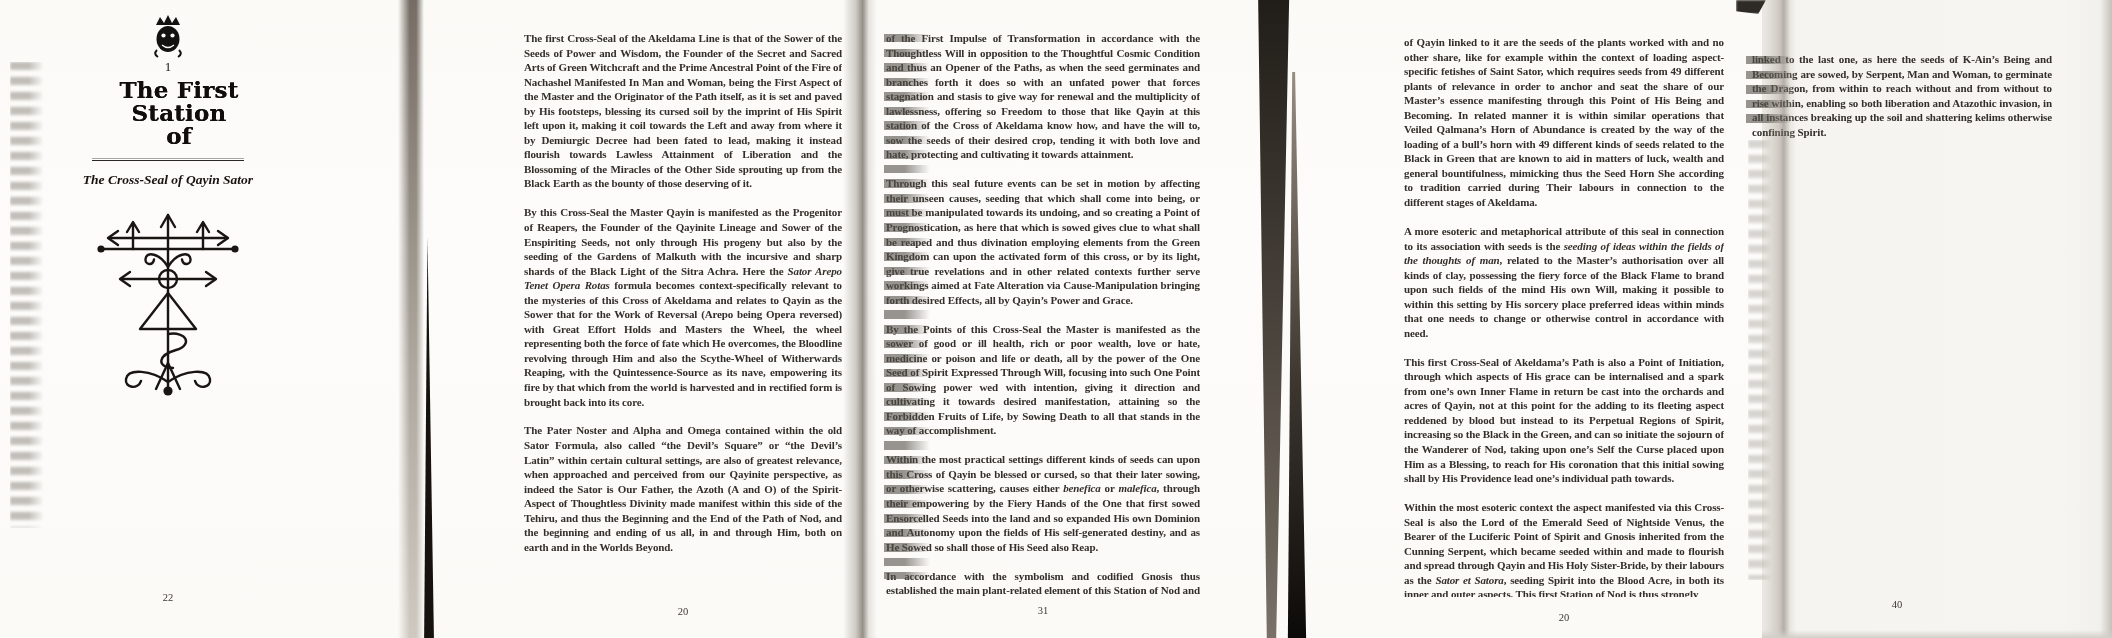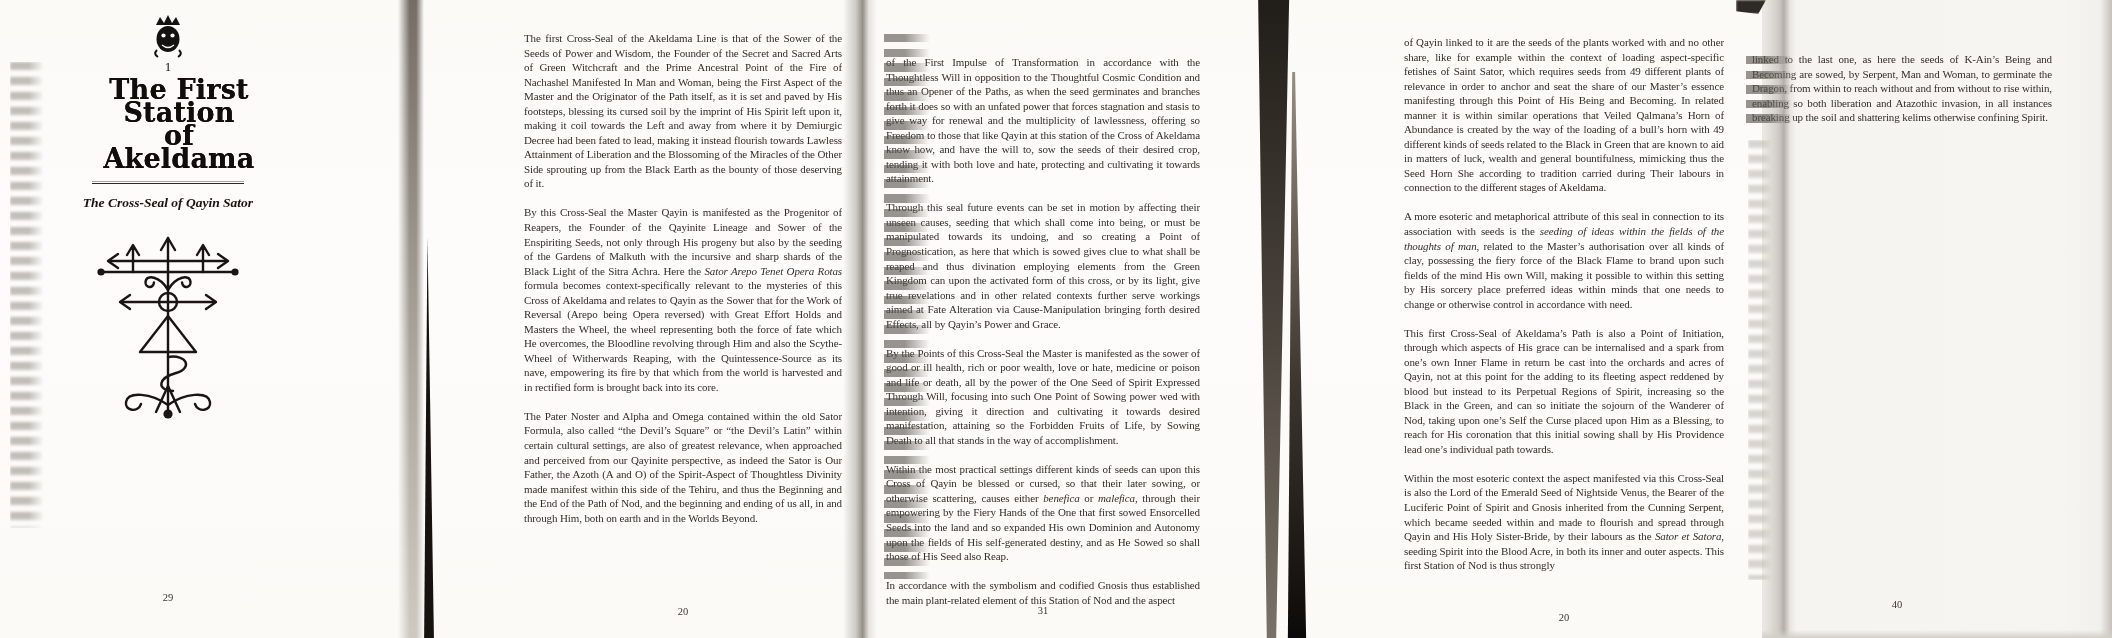--- a/index.html
+++ b/index.html
@@ -4,35 +4,35 @@
 <style>
   html,body{margin:0;padding:0;background:#ffffff;}
   #canvas{
     position:relative;width:2112px;height:638px;overflow:hidden;
     background:linear-gradient(to bottom,#fbfaf7,#fdfcfa 40%,#fbfaf7);
     font-family:"Liberation Serif",serif;color:#332f2a;
   }
   
   .page-col{position:absolute;z-index:2;font-size:11px;line-height:14.55px;
     letter-spacing:-0.12px;overflow:hidden;}
-  .page-col p{margin:0 0 14.4px 0;text-align:justify;}
+  .page-col p{margin:0 0 14.4px 0;text-align:justify;font-weight:bold;}
   .page-col p:last-child{margin-bottom:0;}
   #col30{left:524px;top:31px;width:318px;height:566px;}
-  #col31{left:886px;top:31px;width:314px;height:566px;margin-top:24px;}
+  #col31{left:886px;top:31px;width:314px;height:566px;}
   #col32{left:1404px;top:35px;width:320px;height:562px;}
   #col33{left:1752px;top:52px;width:300px;height:130px;}
   
   .pagenum{position:absolute;z-index:2;font-size:10.5px;color:#3a3631;
     transform:translateX(-50%);}
   
   #page29{position:absolute;left:48px;top:0;width:240px;z-index:2;text-align:center;}
   .crest{margin:14px auto 0;width:36px;height:44px;display:block;}
   .chapnum{margin-top:1px;font-size:13px;color:#16130f;}
   .btitle{margin-top:3px;font-family:"DejaVu Serif",serif;font-weight:700;
-    font-size:27px;line-height:23px;color:#100d0a;letter-spacing:0.2px;
+    font-size:23px;line-height:23px;color:#100d0a;letter-spacing:0.2px;
     text-shadow:0 0 0.5px #100d0a;margin-left:22px;}
   .rule{margin:11px auto 0;width:152px;height:3px;
     background:linear-gradient(to bottom,#a8a49e 0 1px,#ffffff 1px 1.6px,#2b2824 1.6px);}
   .subtitle{margin-top:11px;font-style:italic;font-weight:600;font-size:13.5px;color:#17130e;}
   .sigil-wrap{margin:20px auto 0;width:150px;height:196px;}
   
   .art{position:absolute;pointer-events:none;}
   #gut1{left:398px;top:0;width:26px;height:638px;z-index:3;
     background:linear-gradient(to bottom,rgba(110,101,92,0.95),rgba(150,142,131,0.75) 60%,rgba(176,168,157,0.6));
     -webkit-mask-image:linear-gradient(to right,transparent,#000 45%,#000 70%,transparent);
@@ -88,21 +88,20 @@
       <ellipse cx="18" cy="25" rx="11.5" ry="13" fill="#141210"></ellipse>
       <circle cx="13.5" cy="21.5" r="2.1" fill="#fbfaf7"></circle>
       <circle cx="22.5" cy="21.5" r="2.1" fill="#fbfaf7"></circle>
       <path d="M12 31 Q18 36 24 31" stroke="#fbfaf7" stroke-width="1.4" fill="none"></path>
       <path d="M7 36 Q3 40 8 43 M29 36 Q33 40 28 43" stroke="#141210" stroke-width="2" fill="none"></path>
     </svg>
     <div class="chapnum">1</div>
     <div class="btitle">
       <div>The First Station</div>
       <div>of</div>
-      <div>Akeldama</div>
     </div>
     <div class="rule"></div>
     <div class="subtitle">The Cross-Seal of Qayin Sator</div>
     <div class="sigil-wrap">
       <svg viewBox="0 0 150 190" width="150" height="196">
         <g stroke="#181512" stroke-width="2.4" fill="none" stroke-linecap="round" stroke-linejoin="round">
 
           <path d="M75 4 V181"></path>
           <path d="M68 16 L75 4 L82 16"></path>
 
@@ -131,21 +130,21 @@
           <path d="M75 171 C 92 159, 115 157, 117 168 C 118.5 177, 105 179, 102 170"></path>
 
           <path d="M63 178 L75 152 L87 178"></path>
         </g>
         <circle cx="8" cy="38" r="3.6" fill="#181512"></circle>
         <circle cx="142" cy="38" r="3.6" fill="#181512"></circle>
         <circle cx="75" cy="180" r="4.6" fill="#181512"></circle>
       </svg>
     </div>
   </div>
-  <span class="pagenum" style="left:168px;top:592px">29</span>
+  <span class="pagenum" style="left:168px;top:592px">22</span>
 
   <div class="page-col" id="col30">
       <p><span>The first Cross-Seal of the Akeldama Line is that of the Sower of the Seeds of Power and Wisdom, the Founder of the Secret and Sacred Arts of Green Witchcraft and the Prime Ancestral Point of the Fire of Nachashel Manifested In Man and Woman, being the First Aspect of the Master and the Originator of the Path itself, as it is set and paved by His footsteps, blessing its cursed soil by the imprint of His Spirit left upon it, making it coil towards the Left and away from where it by Demiurgic Decree had been fated to lead, making it instead flourish towards Lawless Attainment of Liberation and the Blossoming of the Miracles of the Other Side sprouting up from the Black Earth as the bounty of those deserving of it.</span></p>
       <p><span>By this Cross-Seal the Master Qayin is manifested as the Progenitor of Reapers, the Founder of the Qayinite Lineage and Sower of the Enspiriting Seeds, not only through His progeny but also by the seeding of the Gardens of Malkuth with the incursive and sharp shards of the Black Light of the Sitra Achra. Here the </span><i>Sator Arepo Tenet Opera Rotas</i><span> formula becomes context-specifically relevant to the mysteries of this Cross of Akeldama and relates to Qayin as the Sower that for the Work of Reversal (Arepo being Opera reversed) with Great Effort Holds and Masters the Wheel, the wheel representing both the force of fate which He overcomes, the Bloodline revolving through Him and also the Scythe-Wheel of Witherwards Reaping, with the Quintessence-Source as its nave, empowering its fire by that which from the world is harvested and in rectified form is brought back into its core.</span></p>
       <p><span>The Pater Noster and Alpha and Omega contained within the old Sator Formula, also called “the Devil’s Square” or “the Devil’s Latin” within certain cultural settings, are also of greatest relevance, when approached and perceived from our Qayinite perspective, as indeed the Sator is Our Father, the Azoth (A and O) of the Spirit-Aspect of Thoughtless Divinity made manifest within this side of the Tehiru, and thus the Beginning and the End of the Path of Nod, and the beginning and ending of us all, in and through Him, both on earth and in the Worlds Beyond.</span></p>
     </div>
   <span class="pagenum" style="left:683px;top:606px">20</span>
 
   <div class="page-col" id="col31">
       <p><span>of the First Impulse of Transformation in accordance with the Thoughtless Will in opposition to the Thoughtful Cosmic Condition and thus an Opener of the Paths, as when the seed germinates and branches forth it does so with an unfated power that forces stagnation and stasis to give way for renewal and the multiplicity of lawlessness, offering so Freedom to those that like Qayin at this station of the Cross of Akeldama know how, and have the will to, sow the seeds of their desired crop, tending it with both love and hate, protecting and cultivating it towards attainment.</span></p>

